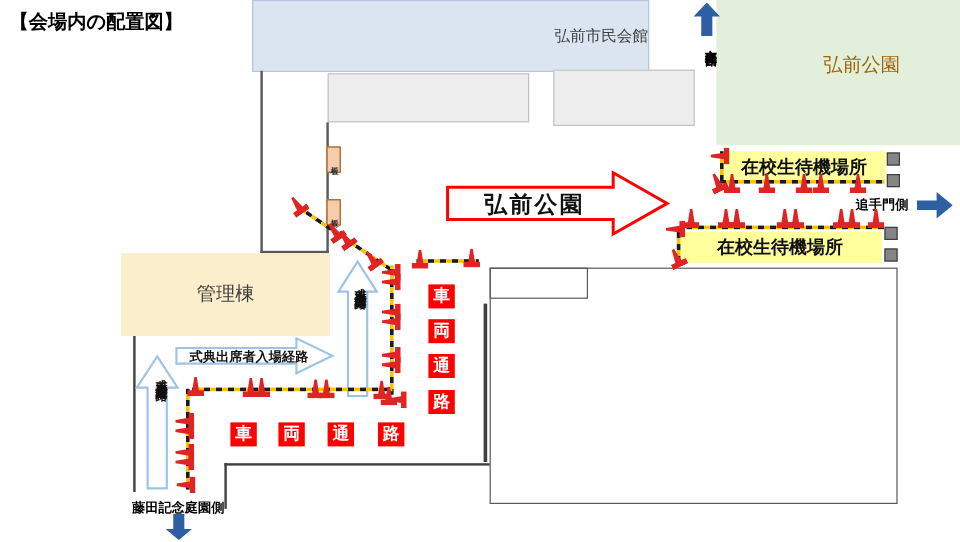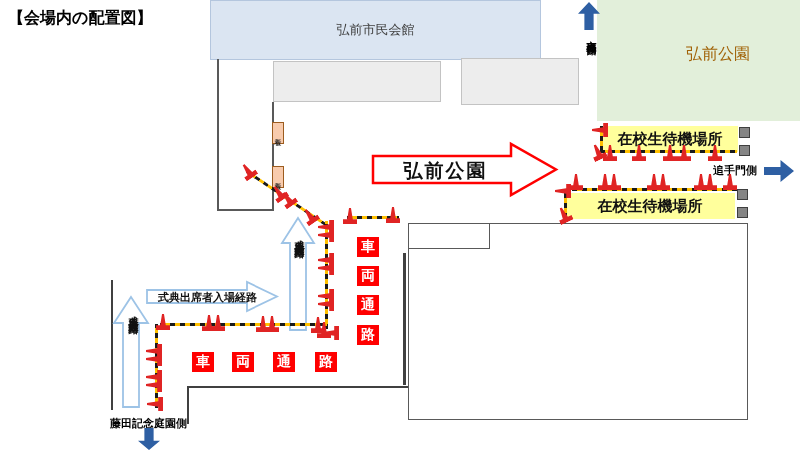--- a/index.html
+++ b/index.html
@@ -36,34 +36,38 @@
 <body>
 
 <div class="stage">
 
   <div class="lbl title" style="left:8px;top:8px;">【会場内の配置図】</div>
 
   <div class="box" style="left:597px;top:0;width:203px;height:121px;background:#e2efda;"></div>
   <div class="lbl bldg-label" style="left:686px;top:44px;font-size:16px;color:#a16207;">弘前公園</div>
 
   <div class="box" style="left:210px;top:0;width:331px;height:60px;background:#dbe5f2;border:1px solid #b4c6de;
-       display:flex;align-items:center;justify-content:center;font-size:13px;color:#404040;">
+       display:flex;align-items:center;justify-content:flex-end;font-size:13px;color:#404040;">
     <span>弘前市民会館</span>
   </div>
 
   <div class="box" style="left:273px;top:61px;width:168px;height:41px;background:#ededed;border:1px solid #c3c3c3;"></div>
   <div class="box" style="left:461px;top:58px;width:118px;height:47px;background:#ededed;border:1px solid #c3c3c3;"></div>
 
   <div class="line" style="left:217px;top:59px;width:2px;height:152px;"></div>
   <div class="line" style="left:272px;top:102px;width:2px;height:109px;"></div>
   <div class="line" style="left:217px;top:209px;width:57px;height:2px;"></div>
 
   <div class="bluearrow up" style="left:578px;top:2px;width:22px;height:28px;"></div>
   <div class="lbl vtext" style="left:584px;top:33px;font-size:10px;font-weight:bold;">市立博物館</div>
 
+  <div class="box" style="left:101px;top:211px;width:174px;height:69px;background:#fbeeca;
+       display:flex;align-items:center;justify-content:center;font-size:16px;color:#404040;">
+    <span>管理棟</span>
+  </div>
   <div class="darkline" style="left:111px;top:280px;width:2px;height:130px;"></div>
 
   <div class="box" style="left:408px;top:223px;width:340px;height:197px;background:#fff;border:1.5px solid #595959;"></div>
   <div class="box" style="left:408px;top:223px;width:82px;height:26px;border:1.5px solid #595959;"></div>
   <div class="darkline" style="left:403px;top:253px;width:3px;height:132px;"></div>
   <div class="darkline" style="left:187px;top:386px;width:221px;height:2px;"></div>
   <div class="darkline" style="left:187px;top:386px;width:2px;height:38px;"></div>
 
   <svg style="left:371px;top:141px;" width="188" height="57">
     <polygon points="2,15 140,15 140,3 185,28.5 140,54 140,42 2,42" fill="#ffffff" stroke="#ff0000" stroke-width="2.5"></polygon>

